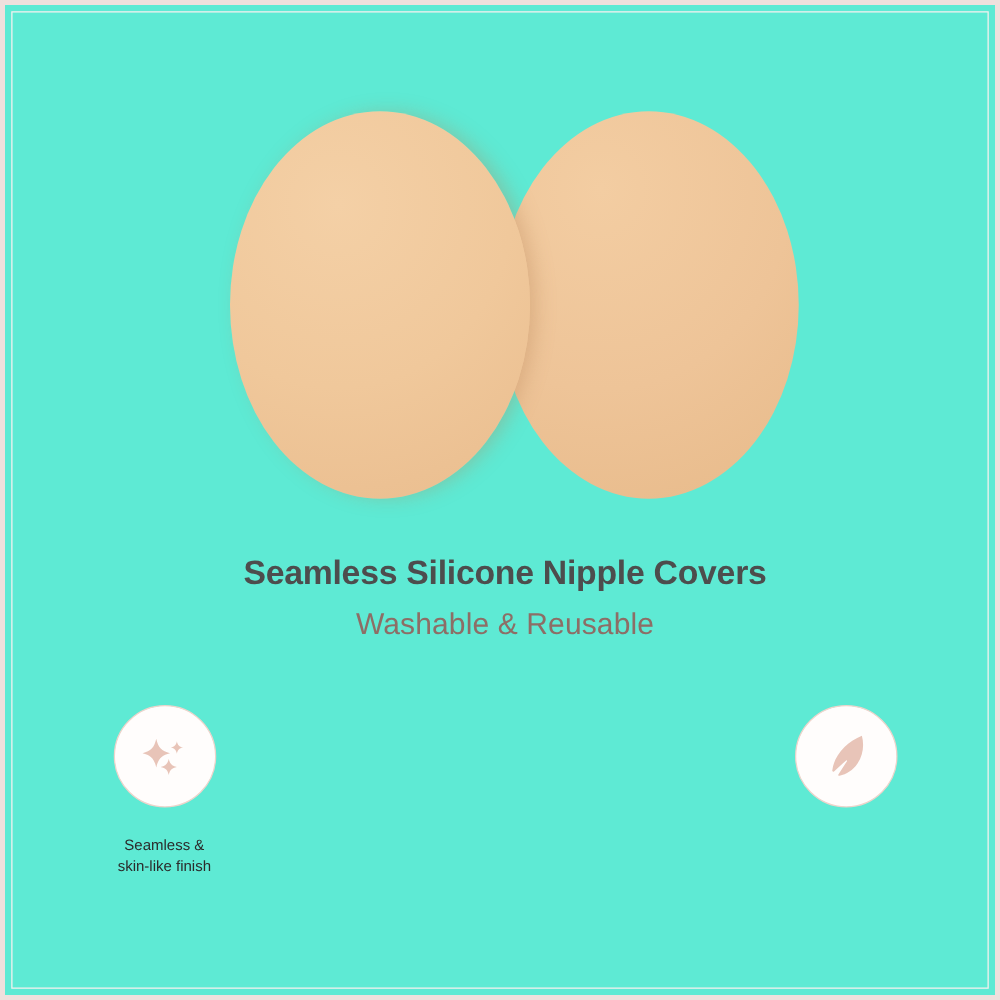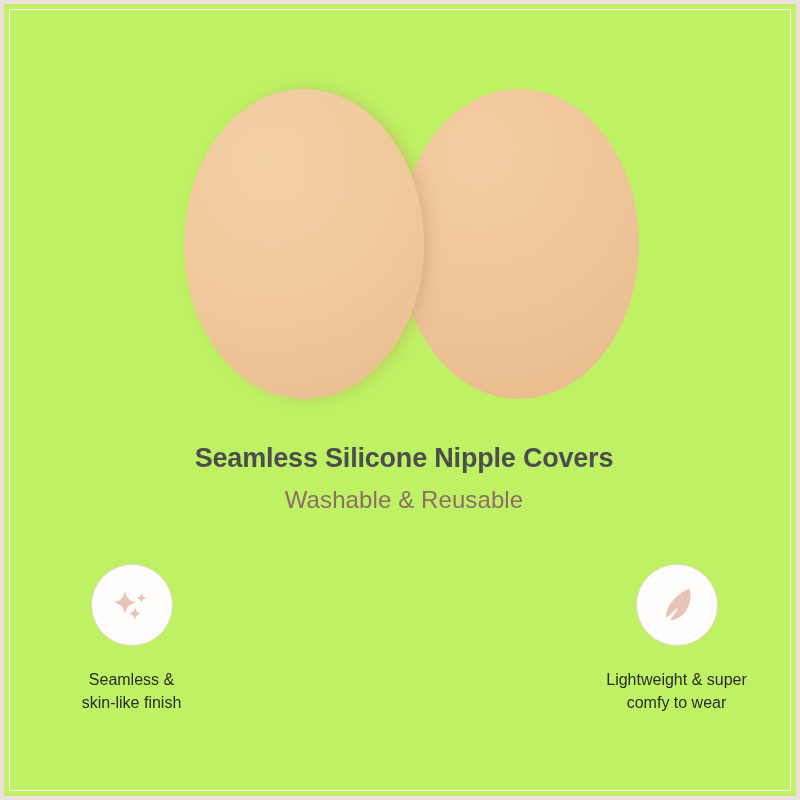--- a/index.html
+++ b/index.html
@@ -13,21 +13,21 @@
     overflow: hidden;
     font-family: "Liberation Sans", sans-serif;
     background: #f2e4e1;
   }
 
   .card {
     position: relative;
     width: 800px;
     height: 800px;
     box-sizing: border-box;
-    background: #bef264;
+    background: #5eead4;
     border: 4px solid #f0e0dd;
     overflow: hidden;
   }
   .card::before {
     content: "";
     position: absolute;
     left: 5px; top: 5px; right: 5px; bottom: 5px;
     border: 1px solid #f9f1ef;
     pointer-events: none;
   }
@@ -123,21 +123,21 @@
     border-radius: 50%;
     background: #fffdfc;
     border: 1.5px solid #eed4cb;
     display: flex;
     align-items: center;
     justify-content: center;
     box-sizing: border-box;
   }
   .feature-caption {
     margin-top: 22px;
-    font-size: 16px;
+    font-size: 12px;
     line-height: 1.45;
     color: #2b2b2b;
     text-align: center;
     white-space: pre-line;
   }
 </style>
 </head>
 <body>
 
 <div class="card">
@@ -169,20 +169,18 @@
     </div>
 
     <div class="feature">
       <div class="feature-icon">
         <svg width="48" height="48" viewBox="0 0 48 48" aria-hidden="true">
           <g fill="#e8c4b8">
             <path d="M36.5 7.5 C38.5 15 37.5 23 33 29.8 C29.4 35.2 24.2 38.4 18.6 39.6 C17.9 39.8 17.3 39.1 17.7 38.5 L24.6 27.9 C24.9 27.4 24.3 26.9 23.9 27.3 L14.2 36.1 C13.6 36.6 12.7 36.1 12.8 35.3 C13.6 28.6 17 22.1 22.6 16.6 C26.7 12.6 31.4 9.6 36.5 7.5 Z"></path>
           </g>
         </svg>
       </div>
-      <div class="feature-caption">Lightweight &amp; super
-comfy  to wear</div>
     </div>
 
 
 
   </div>
 </div>
 
 </body></html>

